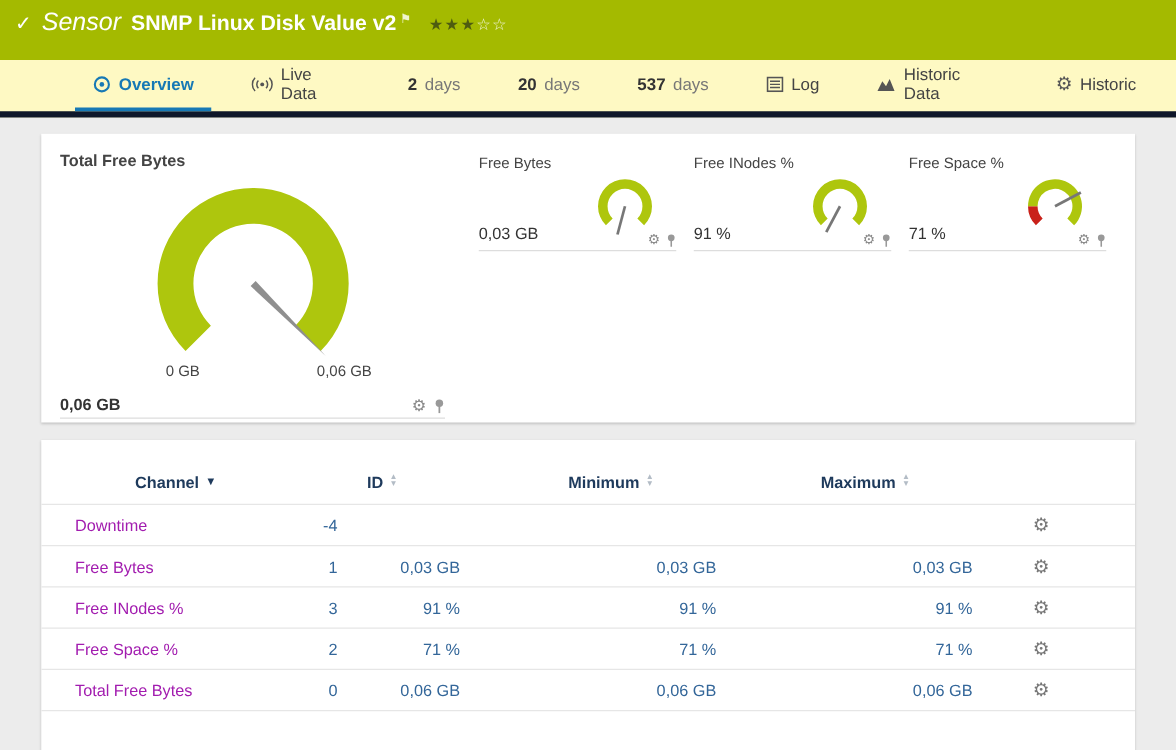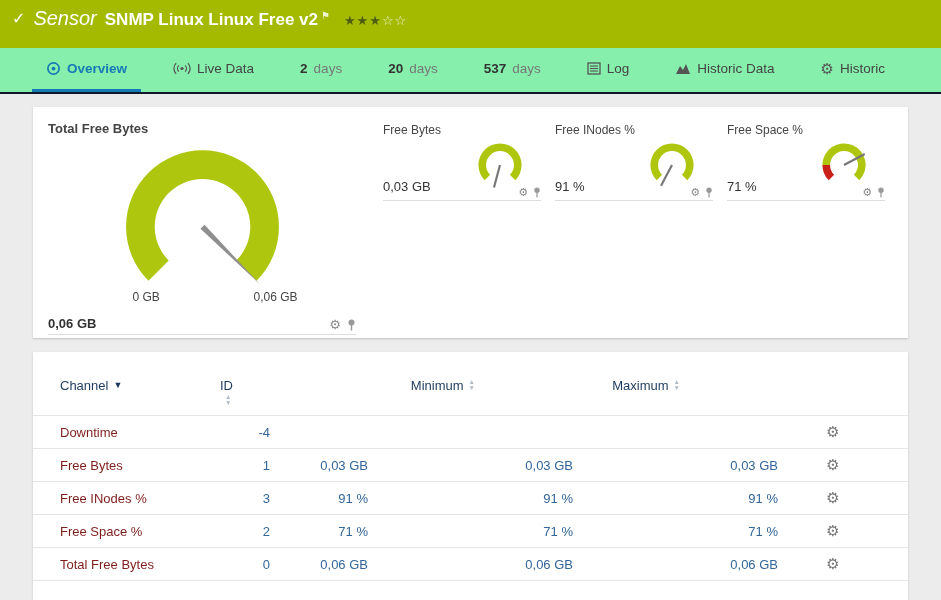--- a/index.html
+++ b/index.html
@@ -12,21 +12,21 @@
   .title-row { display:flex; align-items:baseline; }
   .kind { color:#fff; font-style:italic; font-size:20px; margin-right:8px; }
   .sensor-title { color:#fff; font-size:17px; font-weight:bold; }
   .flag { color:#f0f5d0; font-size:10px; vertical-align:super; margin-left:3px; position:relative; top:-6px; display:inline-block; }
   .stars { margin-left:14px; font-size:13px; letter-spacing:1px; cursor:pointer; }
   .stars-filled { color:#4e5c10; }
   .stars-empty { color:#eef3d2; }
   .status-row { color:#fff; font-size:12px; font-weight:bold; margin:4px 0 0 23px; }
 
   
-  .tabbar { height:46px; background:#86efac; border-bottom:2px solid #0f172a; display:flex; align-items:stretch; padding-left:32px; }
+  .tabbar { height:46px; background:#fef9c3; border-bottom:5px solid #0f172a; display:flex; align-items:stretch; padding-left:60px; }
   .tab { display:flex; align-items:center; gap:6px; padding:0 14px; font-size:13.5px; color:#444; cursor:pointer; border-bottom:3px solid transparent; margin-right:18px; }
   .tab.active { color:#1779b5; border-bottom-color:#1779b5; font-weight:bold; }
   .tab .num { font-weight:bold; color:#333; }
   .tab .daylbl { color:#777; }
   .tab .gearchar { font-size:15px; color:#555; }
 
   
   .content { padding:13px 33px 0 33px; }
   .panel { background:#fff; box-shadow:0 1px 2px rgba(0,0,0,0.18); }
 
@@ -47,51 +47,51 @@
   .sb-title { font-size:12px; color:#444; margin-bottom:6px; }
   .sb-body { position:relative; height:58px; border-bottom:1px solid #ddd; }
   .sb-value { position:absolute; left:0; bottom:6px; font-size:13px; color:#333; }
   .sb-gauge { position:absolute; right:14px; top:-4px; }
   .sb-icons { position:absolute; right:0; bottom:2px; display:flex; gap:5px; align-items:center; cursor:pointer; }
   .sb-icons .gearchar-sm { font-size:11px; }
 
   
   .table-panel { padding:26px 0 0 0; height:262px; overflow:hidden; }
   .thead, .trow { display:flex; }
-  .thead { align-items:flex-start; padding-bottom:10px; font-size:13px; font-weight:normal; color:#1e3a5c; }
+  .thead { align-items:center; padding-bottom:10px; font-size:13px; font-weight:bold; color:#1e3a5c;margin-left:48px; }
   .trow { height:33px; align-items:center; border-top:1px solid #e6e6e6; font-size:13px; }
   .c-ch { width:187px; padding-left:27px; text-align:left; }
-  .c-id { width:50px; text-align:right; justify-content:flex-end;flex-direction:column; }
+  .c-id { width:50px; text-align:right; justify-content:flex-end; }
   .c-last { width:98px; text-align:right; justify-content:flex-end; }
   .c-min { width:205px; text-align:right; justify-content:flex-end; }
   .c-max { width:205px; text-align:right; justify-content:flex-end; }
   .c-set { width:110px; text-align:center; }
   .hcell { cursor:pointer; display:flex; align-items:flex-start; }
   .hcell.c-id, .hcell.c-last, .hcell.c-min, .hcell.c-max { justify-content:flex-end; }
   .hlabel-wrap { display:inline-block; max-width:46px; text-align:right; line-height:14px; }
   .sort-desc { color:#1e3a5c; font-size:9px; margin-left:5px; position:relative; top:2px; }
   .sorticons { display:inline-flex; flex-direction:column; font-size:6.5px; line-height:6px; color:#b3bcc6; margin-left:5px; position:relative; top:1px; }
-  .cell-txt { color:#7f1d1d; }
+  .cell-txt { color:#a21caf; }
   .cell-num { color:#336699; }
   .row-gear { font-size:15px; color:#777; cursor:pointer; }
 
   svg { display:block; }
   .g-icons svg, .sb-icons svg { display:inline-block; }
 </style>
 </head>
 <body>
 
 <div class="app">
 
   <header class="topbar">
     <span class="check">✓</span>
     <div class="title-block">
       <div class="title-row">
         <span class="kind">Sensor</span>
-        <span class="sensor-title">SNMP Linux Linux Free v2</span>
+        <span class="sensor-title">SNMP Linux Disk Value v2</span>
         <span class="flag">⚑</span>
         <span class="stars"><span class="stars-filled">★★★</span><span class="stars-empty">☆☆</span></span>
       </div>
     </div>
   </header>
 
   <nav class="tabbar">
     <div class="tab active">
       <svg width="15" height="15" viewBox="0 0 16 16">
           <circle cx="8" cy="8" r="6" fill="none" stroke="#1779b5" stroke-width="1.8"></circle>

